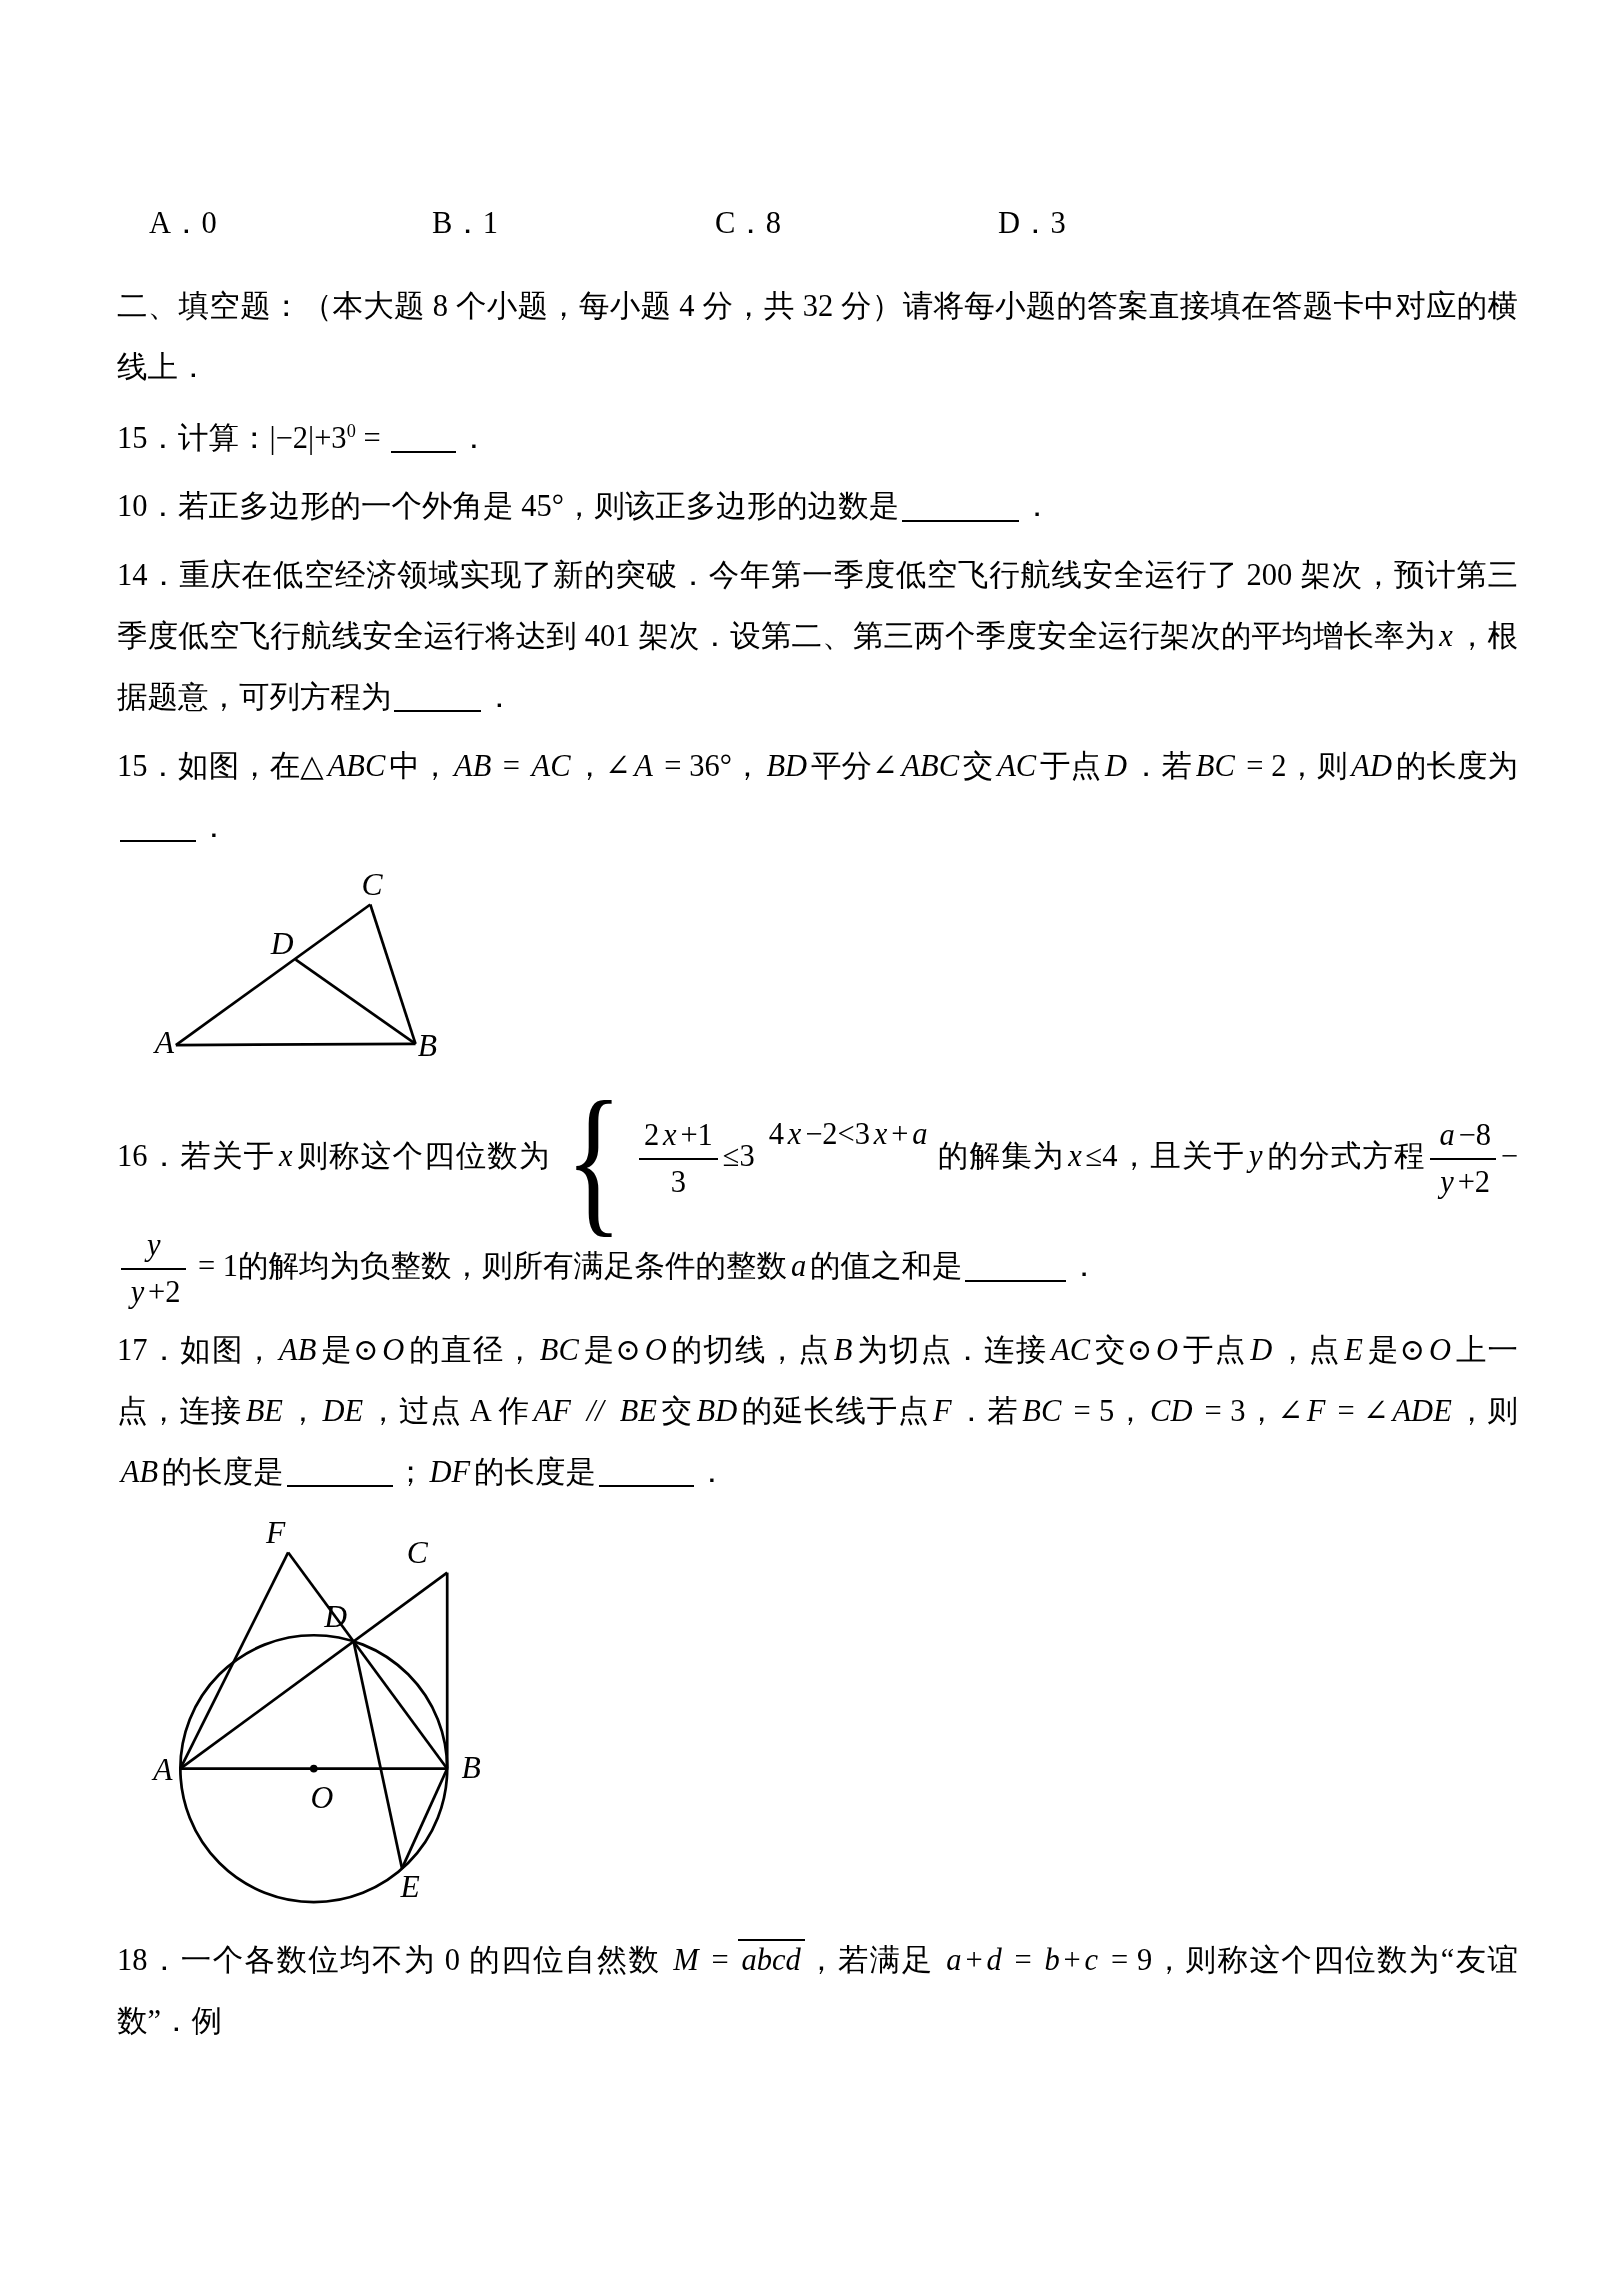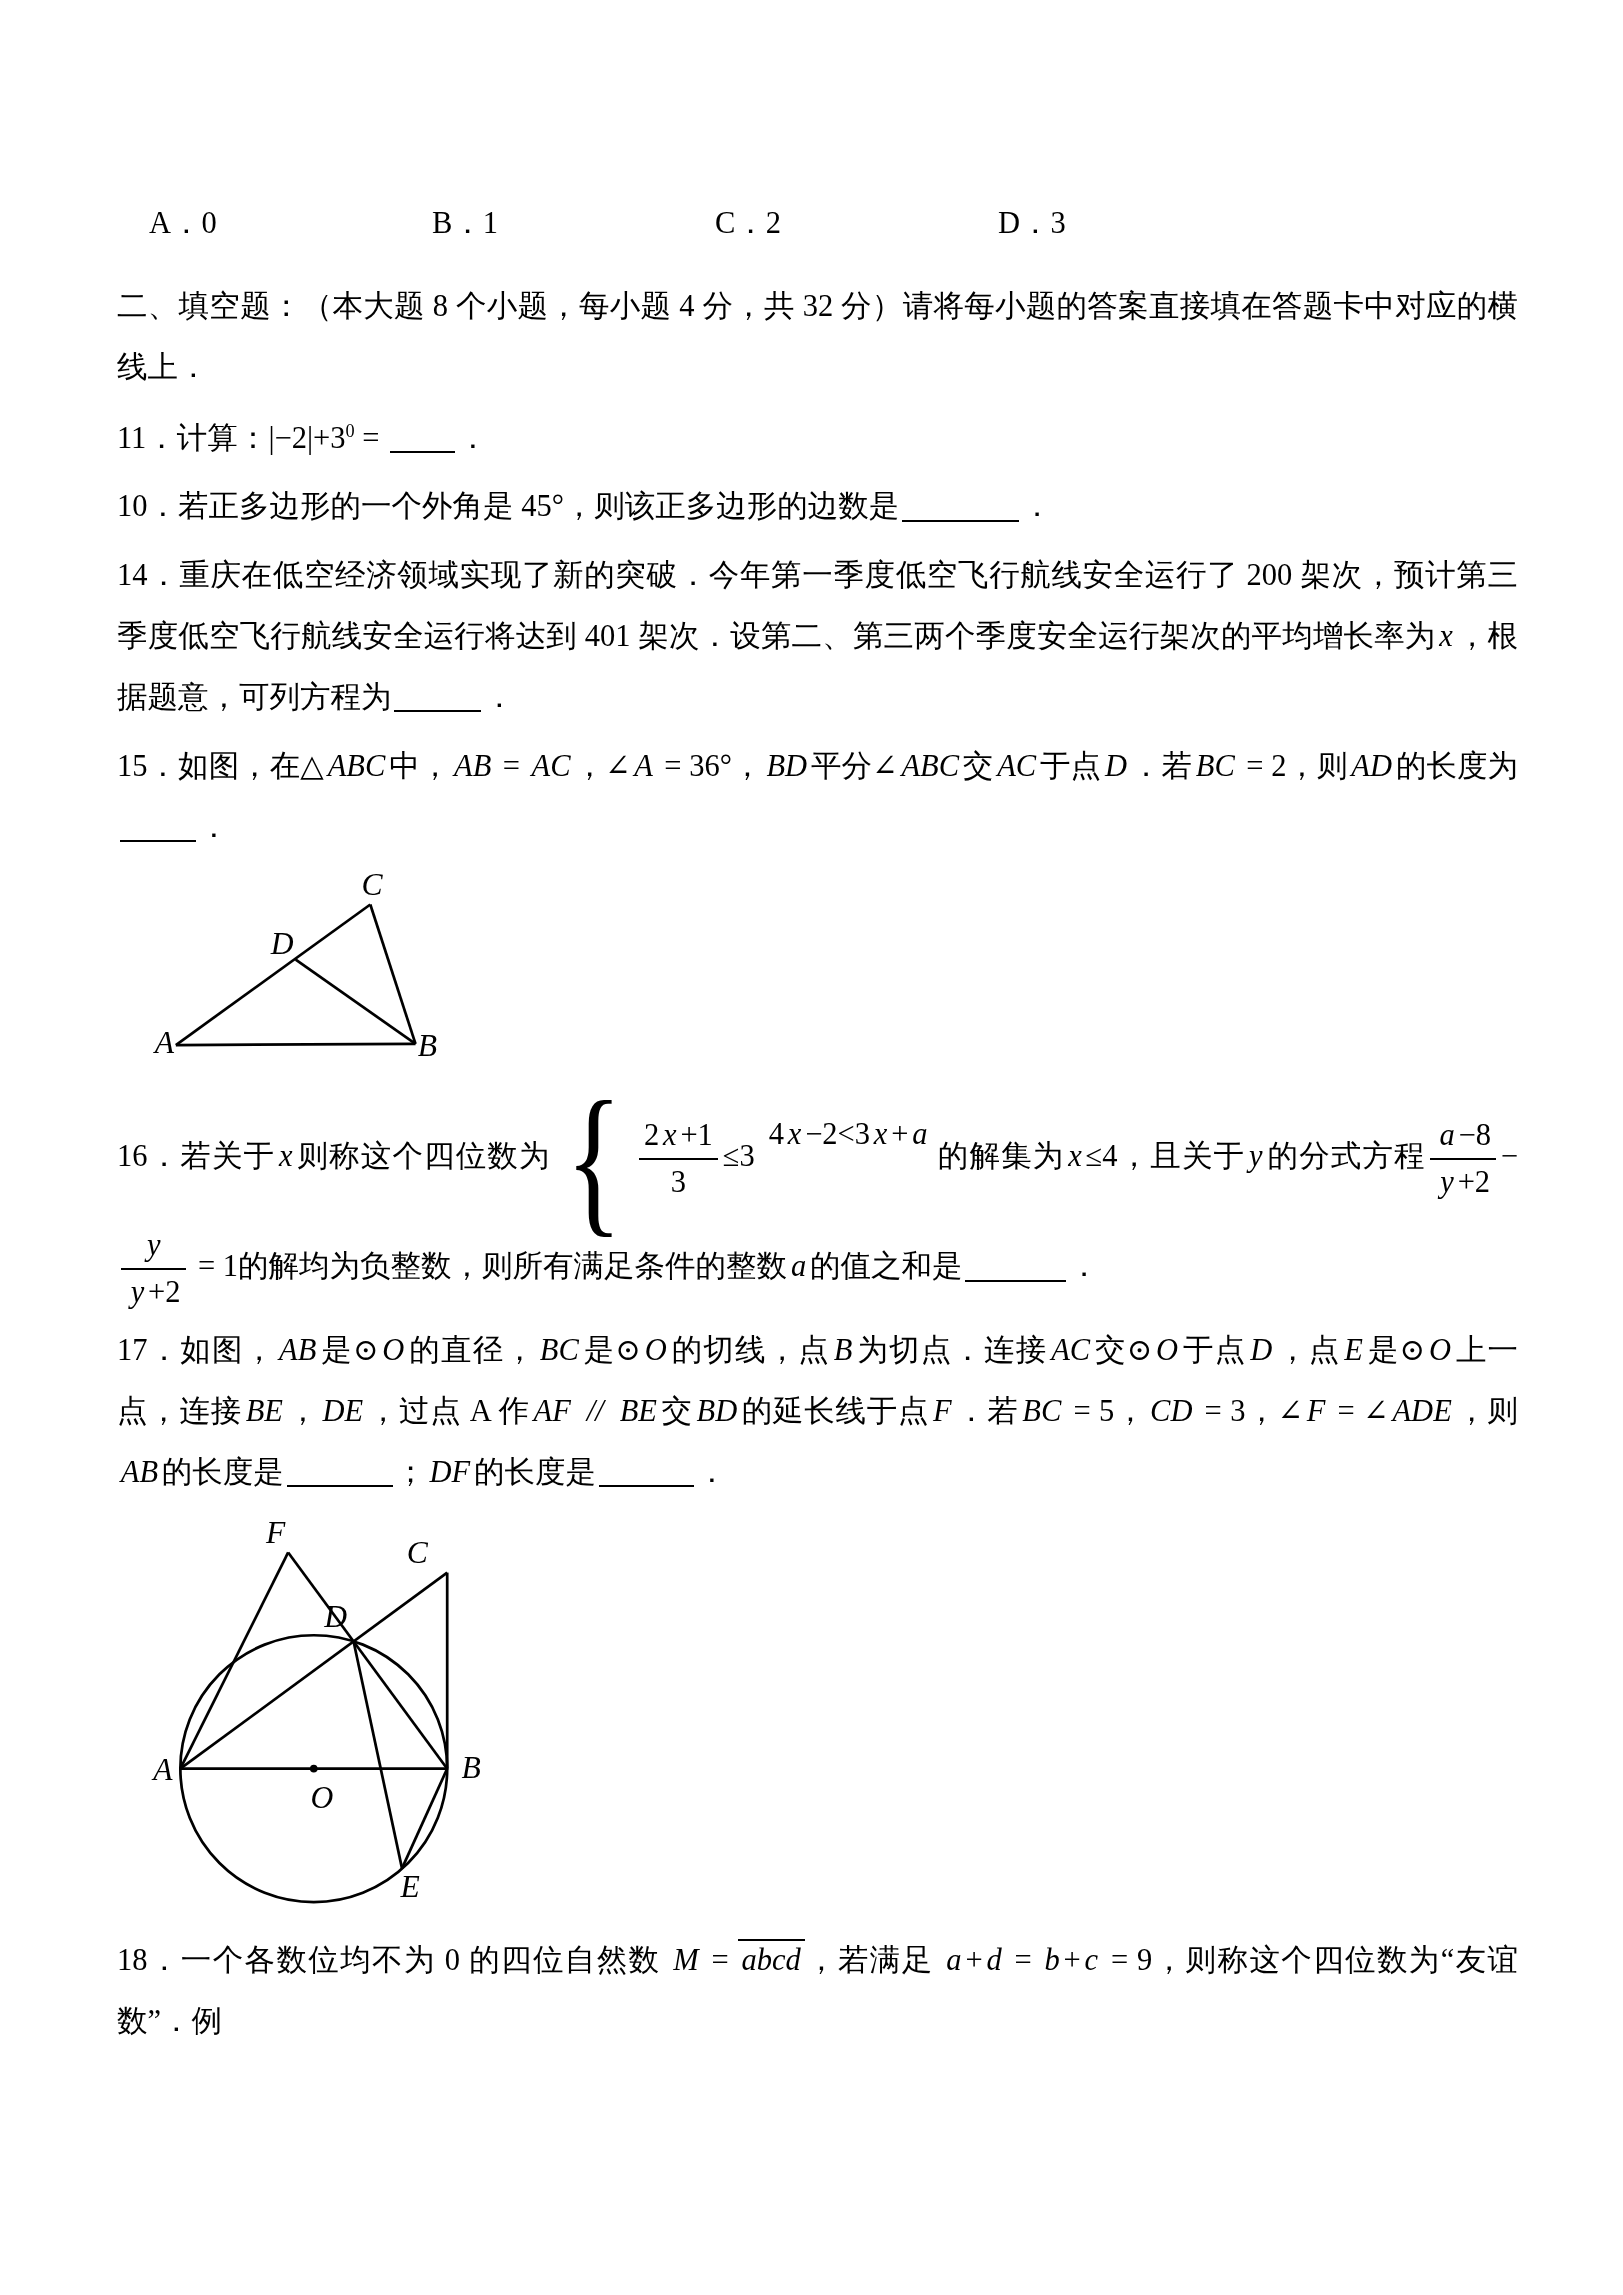--- a/index.html
+++ b/index.html
@@ -83,27 +83,27 @@
 </style>
 </head>
 <body>
 
 <div class="page">
   <div class="content">
 
     <div class="options-row">
       <span class="opt">A．0</span>
       <span class="opt">B．1</span>
-      <span class="opt">C．2</span>
+      <span class="opt">C．8</span>
       <span class="opt">D．3</span>
     </div>
 
     <p class="sec-header">二、填空题：（本大题 8 个小题，每小题 4 分，共 32 分）请将每小题的答案直接填在答题卡中对应的横线上．</p>
 
-    <p class="q"><span class="t">11．计算：</span><span class="t">|−2|+3</span><sup class="sup">0</sup><span class="t"> = </span><span class="blank" style="width: 65px;"></span><span class="t">．</span></p>
+    <p class="q"><span class="t">15．计算：</span><span class="t">|−2|+3</span><sup class="sup">0</sup><span class="t"> = </span><span class="blank" style="width: 65px;"></span><span class="t">．</span></p>
     <p class="q"><span class="t">10．若正多边形的一个外角是 45°，则该正多边形的边数是</span><span class="blank" style="width: 117px;"></span><span class="t">．</span></p>
     <p class="q"><span class="t">14．重庆在低空经济领域实现了新的突破．今年第一季度低空飞行航线安全运行了 200 架次，预计第三季度低空飞行航线安全运行将达到 401 架次．设第二、第三两个季度安全运行架次的平均增长率为</span><span class="v">x</span><span class="t">，根据题意，可列方程为</span><span class="blank" style="width: 87px;"></span><span class="t">．</span></p>
     <p class="q"><span class="t">15．如图，在△</span><span class="v">ABC</span><span class="t">中，</span><span class="v">AB</span><span class="t"> = </span><span class="v">AC</span><span class="t">，∠</span><span class="v">A</span><span class="t"> = 36°，</span><span class="v">BD</span><span class="t">平分∠</span><span class="v">ABC</span><span class="t">交</span><span class="v">AC</span><span class="t">于点</span><span class="v">D</span><span class="t">．若</span><span class="v">BC</span><span class="t"> = 2，则</span><span class="v">AD</span><span class="t">的长度为</span><span class="blank" style="width: 76px;"></span><span class="t">．</span></p>
 
     <div class="fig" id="fig-triangle">
       <svg width="305" height="213" viewBox="0 0 560 390" style="font-size:56px">
         <line x1="53" y1="330" x2="493" y2="328"></line>
         <line x1="53" y1="330" x2="410" y2="72"></line>
         <line x1="410" y1="72" x2="493" y2="328"></line>
         <line x1="273" y1="173" x2="493" y2="328"></line>

